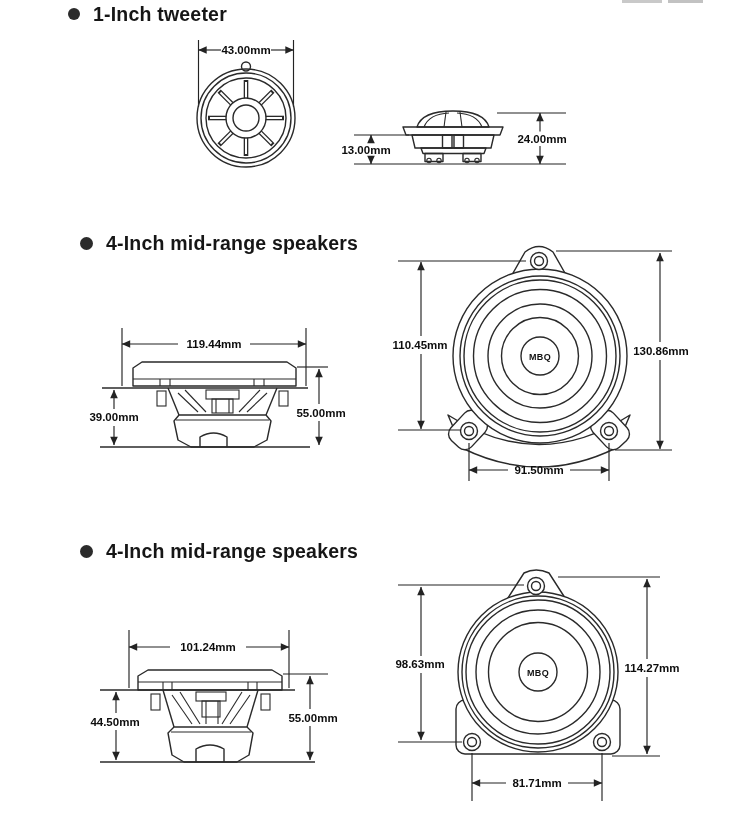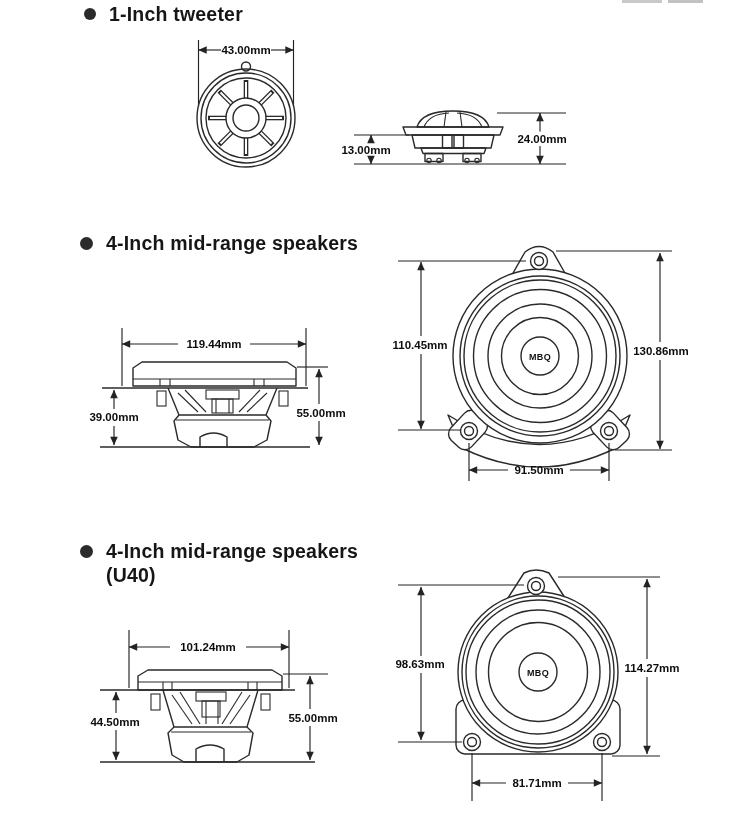--- a/index.html
+++ b/index.html
@@ -21,39 +21,38 @@
   .artifact{position:absolute;top:0;height:3px;background:#c9c9c9;}
 </style>
 </head>
 <body>
 
 <div class="page">
 
   <div class="artifact" style="left:622px;width:40px;"></div>
   <div class="artifact" style="left:668px;width:35px;background:#c2c2c2;"></div>
 
-  <div class="heading" style="left:84px;top:2px;">
+  <div class="heading" style="left:68px;top:2px;">
     <span class="bullet" style="width:12px;height:12px;flex-basis:12px;"></span>
     <div class="h-text">
       <div>1-Inch tweeter</div>
     </div>
   </div>
 
   <div class="heading" style="left:80px;top:231px;">
     <span class="bullet"></span>
     <div class="h-text">
       <div>4-Inch mid-range speakers</div>
     </div>
   </div>
 
   <div class="heading" style="left:80px;top:539px;">
     <span class="bullet"></span>
     <div class="h-text">
       <div>4-Inch mid-range speakers</div>
-      <div>(U40)</div>
     </div>
   </div>
 
   <svg class="art" width="750" height="827" viewBox="0 0 750 827">
     <defs>
       <marker id="arr" viewBox="0 0 10 10" refX="9.5" refY="5" markerWidth="8.5" markerHeight="7.5" orient="auto-start-reverse">
         <path d="M0,0.6 L9.8,5 L0,9.4 Z" fill="#232323"></path>
       </marker>
     </defs>
 

